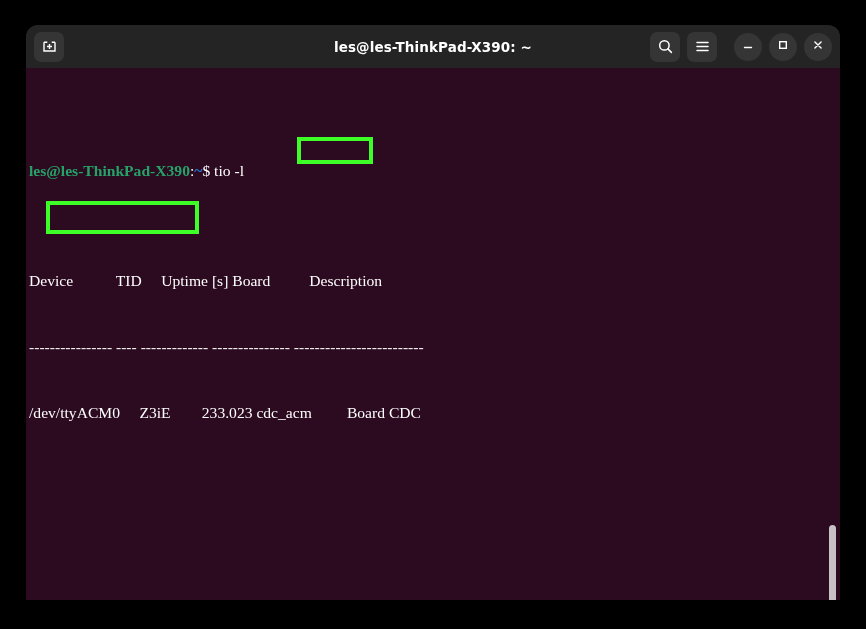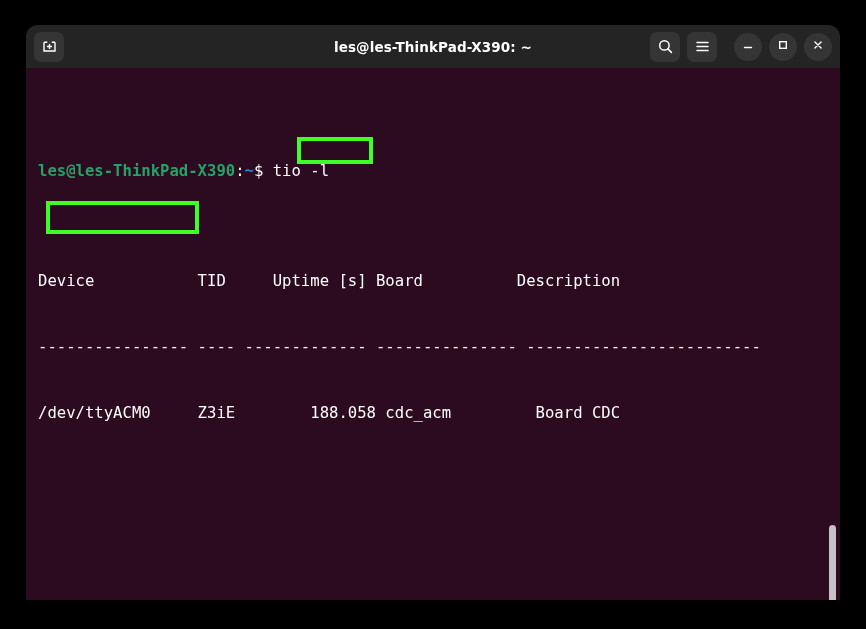--- a/index.html
+++ b/index.html
@@ -113,22 +113,23 @@
     left: 0px;
     top: 4px;
     font-family: "DejaVu Sans Mono", monospace;
     font-size: 15.6px;
     line-height: 22px;
     white-space: pre;
     color: #ffffff;
   }
   .line {
     height: 22px;
-    padding-left: 12px;
+    padding-left: 3px;
     white-space: pre;
+    font-family: Liberation Serif, serif;
   }
 
   .c-green   { color: #26a269; font-weight: bold; }
   .c-white   { color: #ffffff; }
   .c-blue    { color: #2a7bde; font-weight: bold; }
   .c-dash    { color: #f2f2f2; }
 
   
   .hl {
     position: absolute;
@@ -238,21 +239,21 @@
     <div id="terminal-body">
 
       <div id="term-text">
 
         
         <div class="line"><span class="c-green">les@les-ThinkPad-X390</span><span class="c-white">:</span><span class="c-blue">~</span><span class="c-white">$</span><span class="c-white"> </span><span class="c-white">tio -l</span></div>
 
         
         <div class="line c-white">Device           TID     Uptime [s] Board          Description</div>
         <div class="line c-dash">---------------- ---- ------------- --------------- -------------------------</div>
-        <div class="line c-white">/dev/ttyACM0     Z3iE        188.058 cdc_acm         Board CDC</div>
+        <div class="line c-white">/dev/ttyACM0     Z3iE        233.023 cdc_acm         Board CDC</div>
 
         <div class="line"> </div>
 
         
         
         
         
 
         
 

